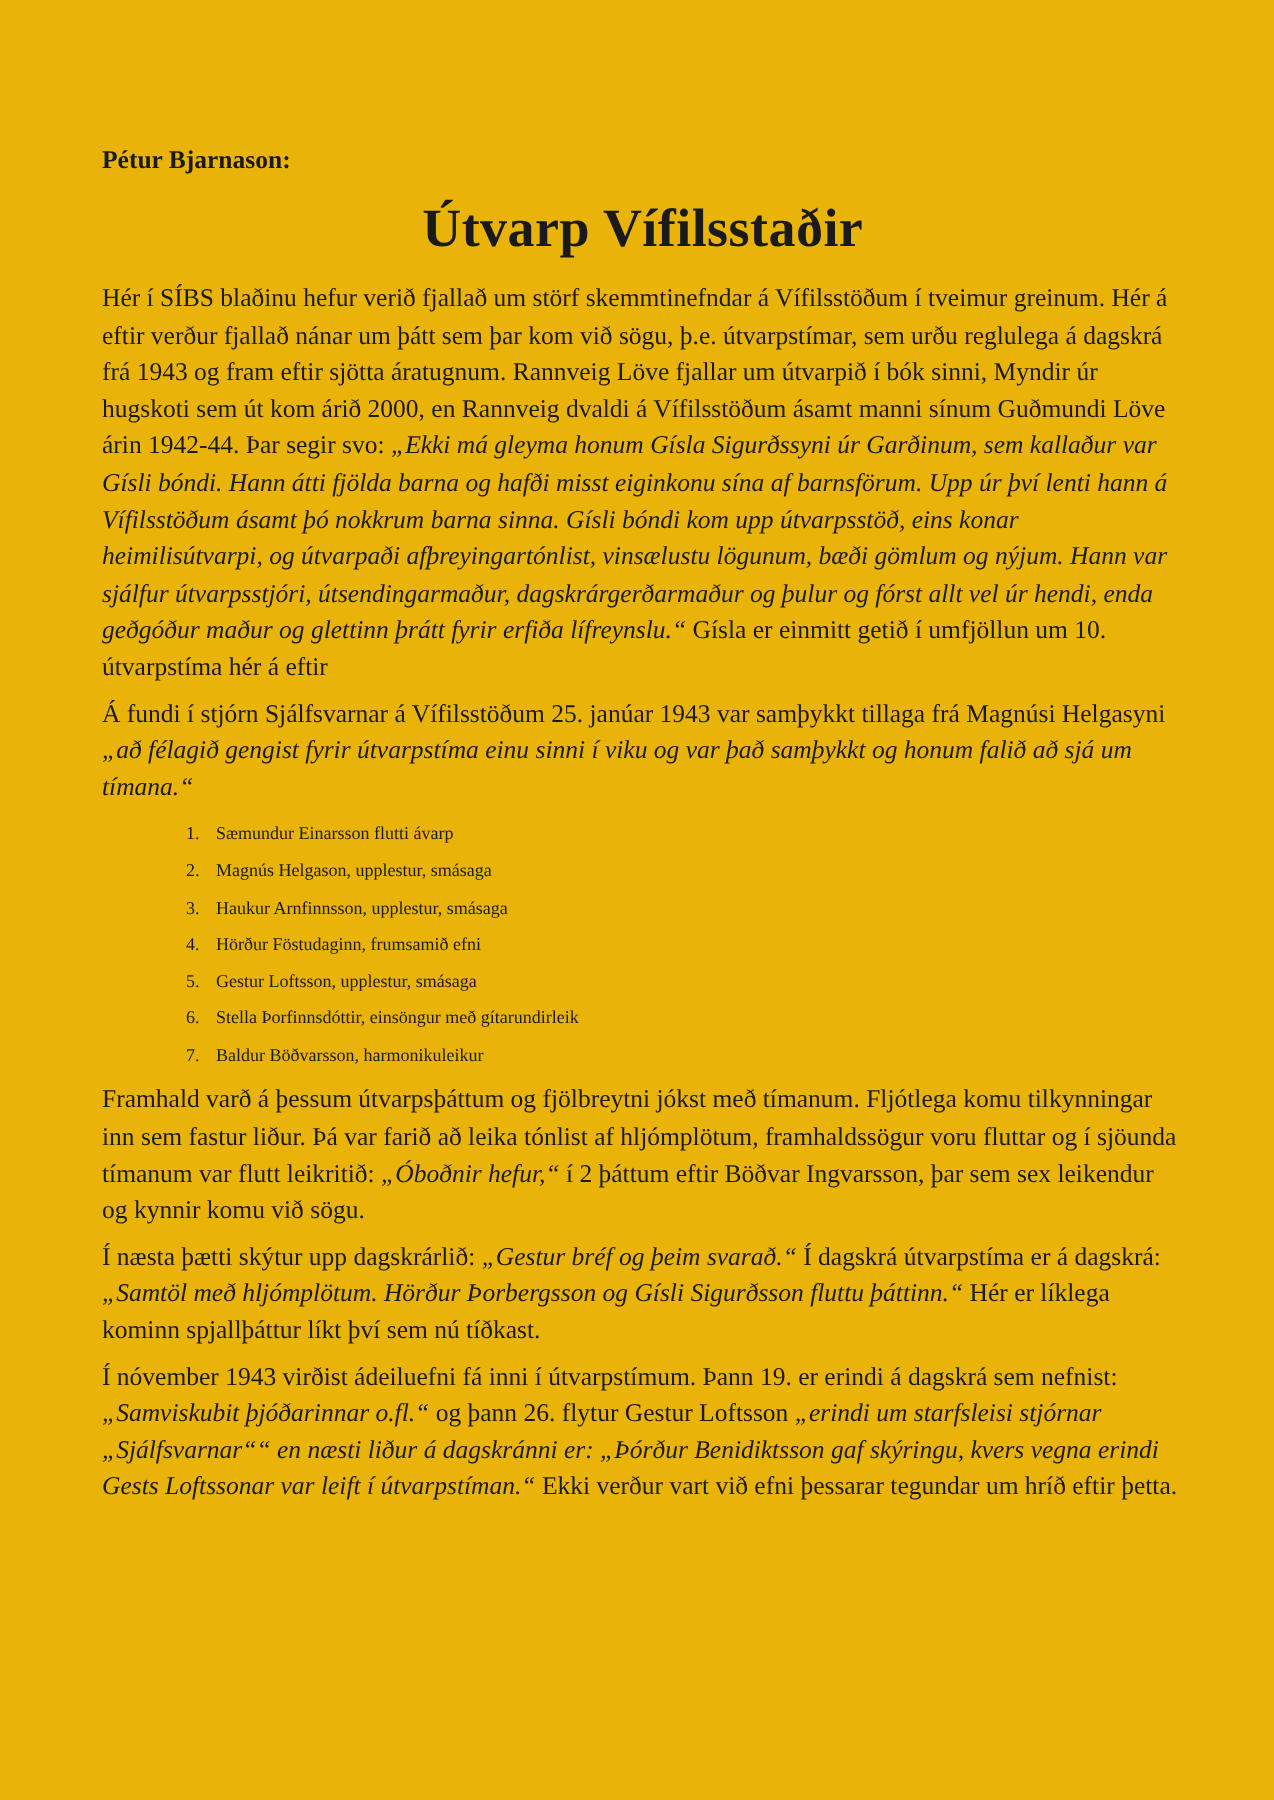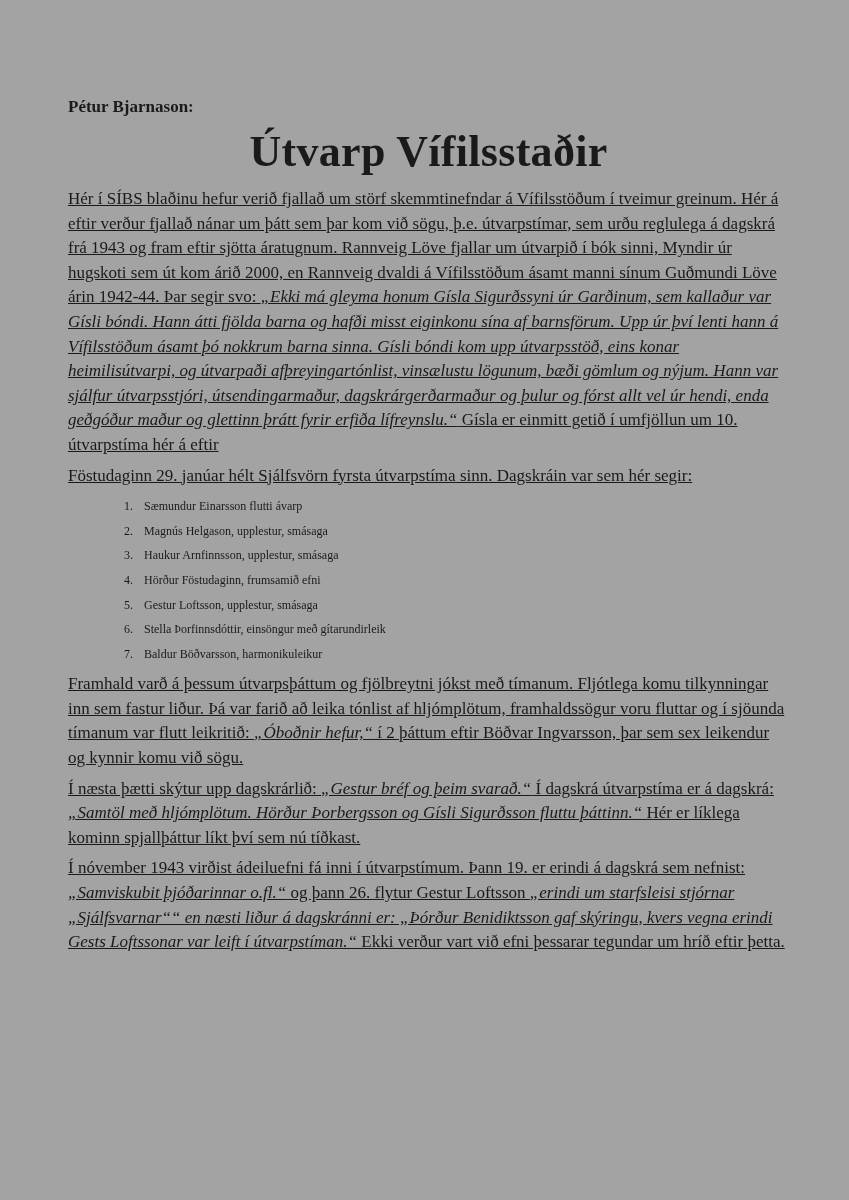--- a/index.html
+++ b/index.html
@@ -5,47 +5,46 @@
   html, body {
     margin: 0;
     padding: 0;
     background: #ffffff;
   }
   .page {
     position: relative;
     width: 849px;
     height: 1200px;
     margin: 0 auto;
-    background: #a3a3a3;
+    background: #eab308;
     box-sizing: border-box;
     padding: 96px 60px 40px 68px;
     overflow: hidden;
     font-family: "Liberation Serif", "DejaVu Serif", serif;
     color: #1a1a1a;
   }
   .byline {
     font-weight: bold;
     font-size: 17px;
     line-height: 22px;
     margin: 0 0 14px 0;
   }
   .title {
     text-align: center;
     font-weight: bold;
-    font-size: 44px;
+    font-size: 36px;
     line-height: 40px;
     margin: 0 0 15px 0;
     letter-spacing: 0.3px;
   }
   .doc-body p {
     margin: 0 0 6px 0;
     font-size: 17px;
     line-height: 24.6px;
     text-align: left;
-    text-decoration: underline;
   }
   .doc-body p i {
     font-style: italic;
   }
   .doc-body ol {
     margin: 0 0 6px 0;
     padding-left: 68px;
     font-size: 12px;
     line-height: 24.6px;
   }
@@ -54,21 +53,21 @@
   }
 </style>
 </head>
 <body>
 
 <div class="page">
   <p class="byline">Pétur Bjarnason:</p>
   <h1 class="title">Útvarp Vífilsstaðir</h1>
   <div class="doc-body">
       <p><span>Hér í SÍBS blaðinu hefur verið fjallað um störf skemmtinefndar á Vífilsstöðum í tveimur greinum. Hér á eftir verður fjallað nánar um þátt sem þar kom við sögu, þ.e. útvarpstímar, sem urðu reglulega á dagskrá frá 1943 og fram eftir sjötta áratugnum. Rannveig Löve fjallar um útvarpið í bók sinni, Myndir úr hugskoti sem út kom árið 2000, en Rannveig dvaldi á Vífilsstöðum ásamt manni sínum Guðmundi Löve árin 1942-44. Þar segir svo: </span><i>„Ekki má gleyma honum Gísla Sigurðssyni úr Garðinum, sem kallaður var Gísli bóndi. Hann átti fjölda barna og hafði misst eiginkonu sína af barnsförum. Upp úr því lenti hann á Vífilsstöðum ásamt þó nokkrum barna sinna. Gísli bóndi kom upp útvarpsstöð, eins konar heimilisútvarpi, og útvarpaði afþreyingartónlist, vinsælustu lögunum, bæði gömlum og nýjum. Hann var sjálfur útvarpsstjóri, útsendingarmaður, dagskrárgerðarmaður og þulur og fórst allt vel úr hendi, enda geðgóður maður og glettinn þrátt fyrir erfiða lífreynslu.“</i><span> Gísla er einmitt getið í umfjöllun um 10. útvarpstíma hér á eftir</span></p>
-      <p><span>Föstudaginn 29. janúar hélt Sjálfsvörn fyrsta útvarpstíma sinn. Dagskráin var sem hér segir:</span></p>
+      <p><span>Á fundi í stjórn Sjálfsvarnar á Vífilsstöðum 25. janúar 1943 var samþykkt tillaga frá Magnúsi Helgasyni </span><i>„að félagið gengist fyrir útvarpstíma einu sinni í viku og var það samþykkt og honum falið að sjá um tímana.“</i></p>
       <ol>
         <li>Sæmundur Einarsson flutti ávarp</li>
         <li>Magnús Helgason, upplestur, smásaga</li>
         <li>Haukur Arnfinnsson, upplestur, smásaga</li>
         <li>Hörður Föstudaginn, frumsamið efni</li>
         <li>Gestur Loftsson, upplestur, smásaga</li>
         <li>Stella Þorfinnsdóttir, einsöngur með gítarundirleik</li>
         <li>Baldur Böðvarsson, harmonikuleikur</li>
       </ol>
       <p><span>Framhald varð á þessum útvarpsþáttum og fjölbreytni jókst með tímanum. Fljótlega komu tilkynningar inn sem fastur liður. Þá var farið að leika tónlist af hljómplötum, framhaldssögur voru fluttar og í sjöunda tímanum var flutt leikritið: </span><i>„Óboðnir hefur,“</i><span> í 2 þáttum eftir Böðvar Ingvarsson, þar sem sex leikendur og kynnir komu við sögu.</span></p>

